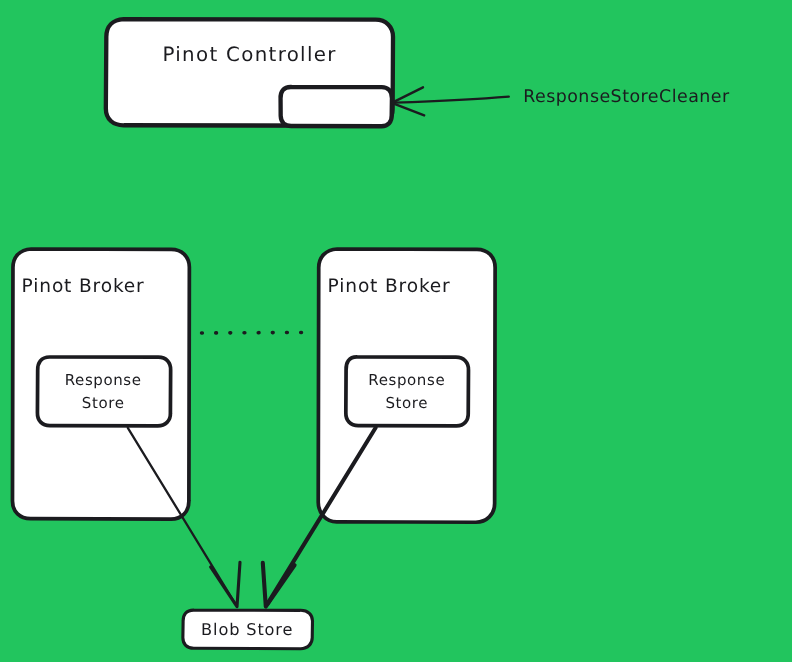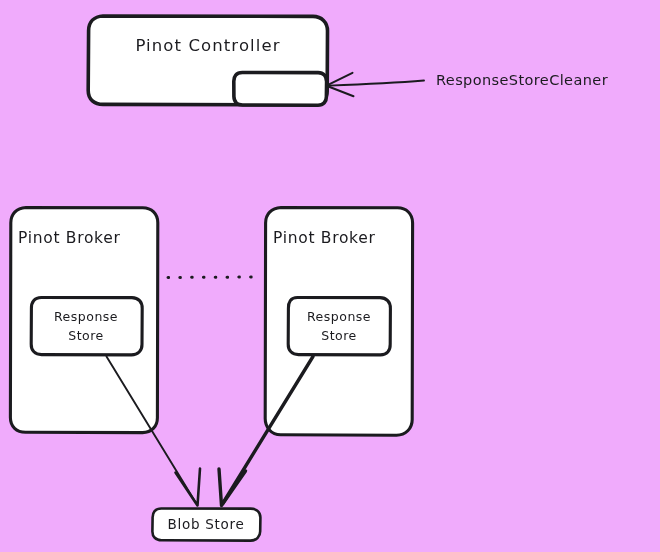--- a/index.html
+++ b/index.html
@@ -10,21 +10,21 @@
   body {
     width: 660px;
     height: 552px;
     font-family: "DejaVu Sans", sans-serif;
     overflow: hidden;
   }
   #diagram-root {
     position: relative;
     width: 660px;
     height: 552px;
-    background: #f0abfc;
+    background: #22c55e;
   }
   svg.canvas {
     display: block;
     width: 660px;
     height: 552px;
   }
   .node-label {
     font-family: "DejaVu Sans", sans-serif;
     font-size: 15px;
     fill: #1b1b1f;

